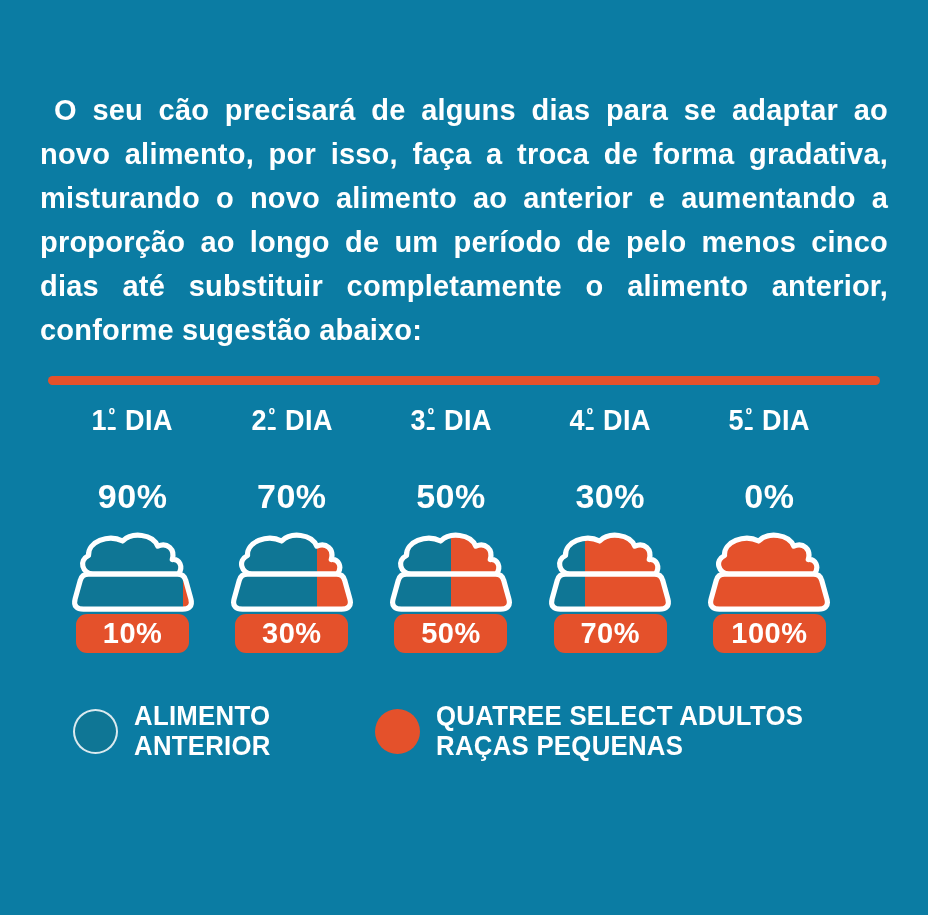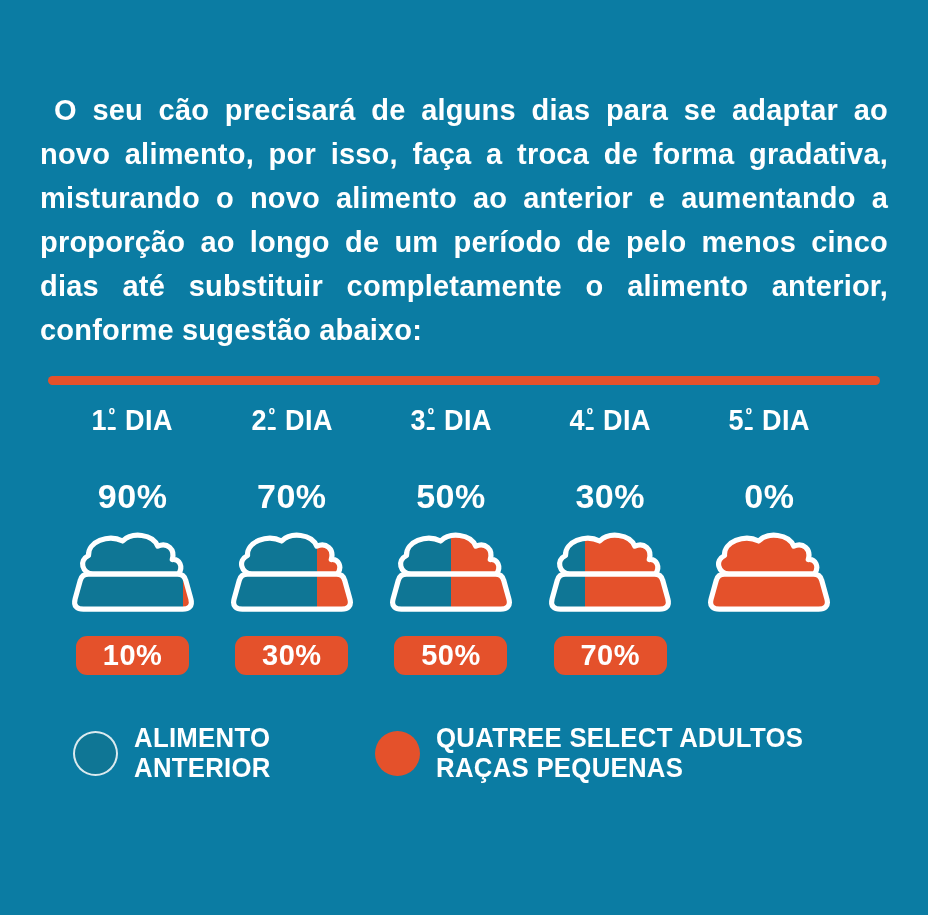--- a/index.html
+++ b/index.html
@@ -48,21 +48,21 @@
   .day-label{display:inline-block;transform:scaleX(0.9);white-space:nowrap;letter-spacing:0.5px;}
   .ord{position:relative;font-size:0.62em;vertical-align:0.5em;padding:0 2px;}
   .ord::after{
     content:"";position:absolute;left:1px;right:1px;bottom:-0.28em;
     height:0.18em;background:#ffffff;border-radius:1px;
   }
   .pct-row{margin-top:40px;font-size:34px;letter-spacing:0.5px;}
   .bowl-row{margin-top:14px;}
   .bowl{width:124px;height:84px;overflow:visible;display:block;}
   .bowl .shape{stroke:#ffffff;stroke-width:5;stroke-linejoin:round;stroke-linecap:round;}
-  .badge-row{margin-top:22px;}
+  .badge-row{}
   .badge{
     width:113px;height:39px;
     border-radius:11px;
     background:var(--orange);
     display:flex;align-items:center;justify-content:center;
     font-size:29px;letter-spacing:0.5px;
   }
 
   .legend{display:flex;align-items:flex-start;margin:48px 0 0 73px;}
   .legend-item{display:flex;align-items:center;gap:16px;}
@@ -148,20 +148,21 @@
       <path class="shape" fill="url(#bg4)" d="M 21 42 C 11 41, 7 29, 17 24 C 16 11, 36 3, 50 10 C 59 1, 79 3, 84 15 C 93 11, 101 18, 98 28 C 105 27, 109 35, 104 42 Z"></path>
       <path class="shape" fill="url(#bg4)" d="M 17 42 L 103 42 C 108 42 110 44 111 48 L 116 66 C 118 73 114 76 108 76 L 12 76 C 6 76 2 73 4 66 L 9 48 C 10 44 12 42 17 42 Z"></path>
     </svg>
   </div>
 
   <div class="grid badge-row">
     <div class="badge">10%</div>
     <div class="badge">30%</div>
     <div class="badge">50%</div>
     <div class="badge">70%</div>
+    <div class="badge">100%</div>
   </div>
 
   <div class="legend">
     <div class="legend-item">
       <span class="swatch swatch-old"></span>
       <span class="legend-text">
         <span>ALIMENTO</span><br>
         <span>ANTERIOR</span>
       </span>
     </div>

